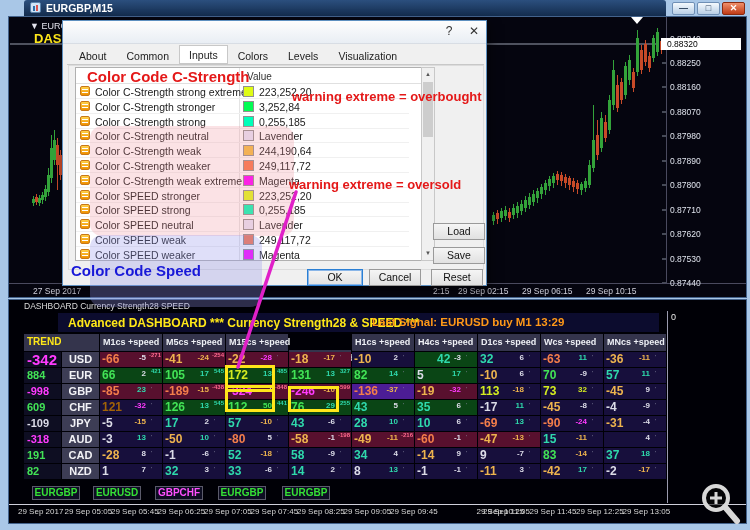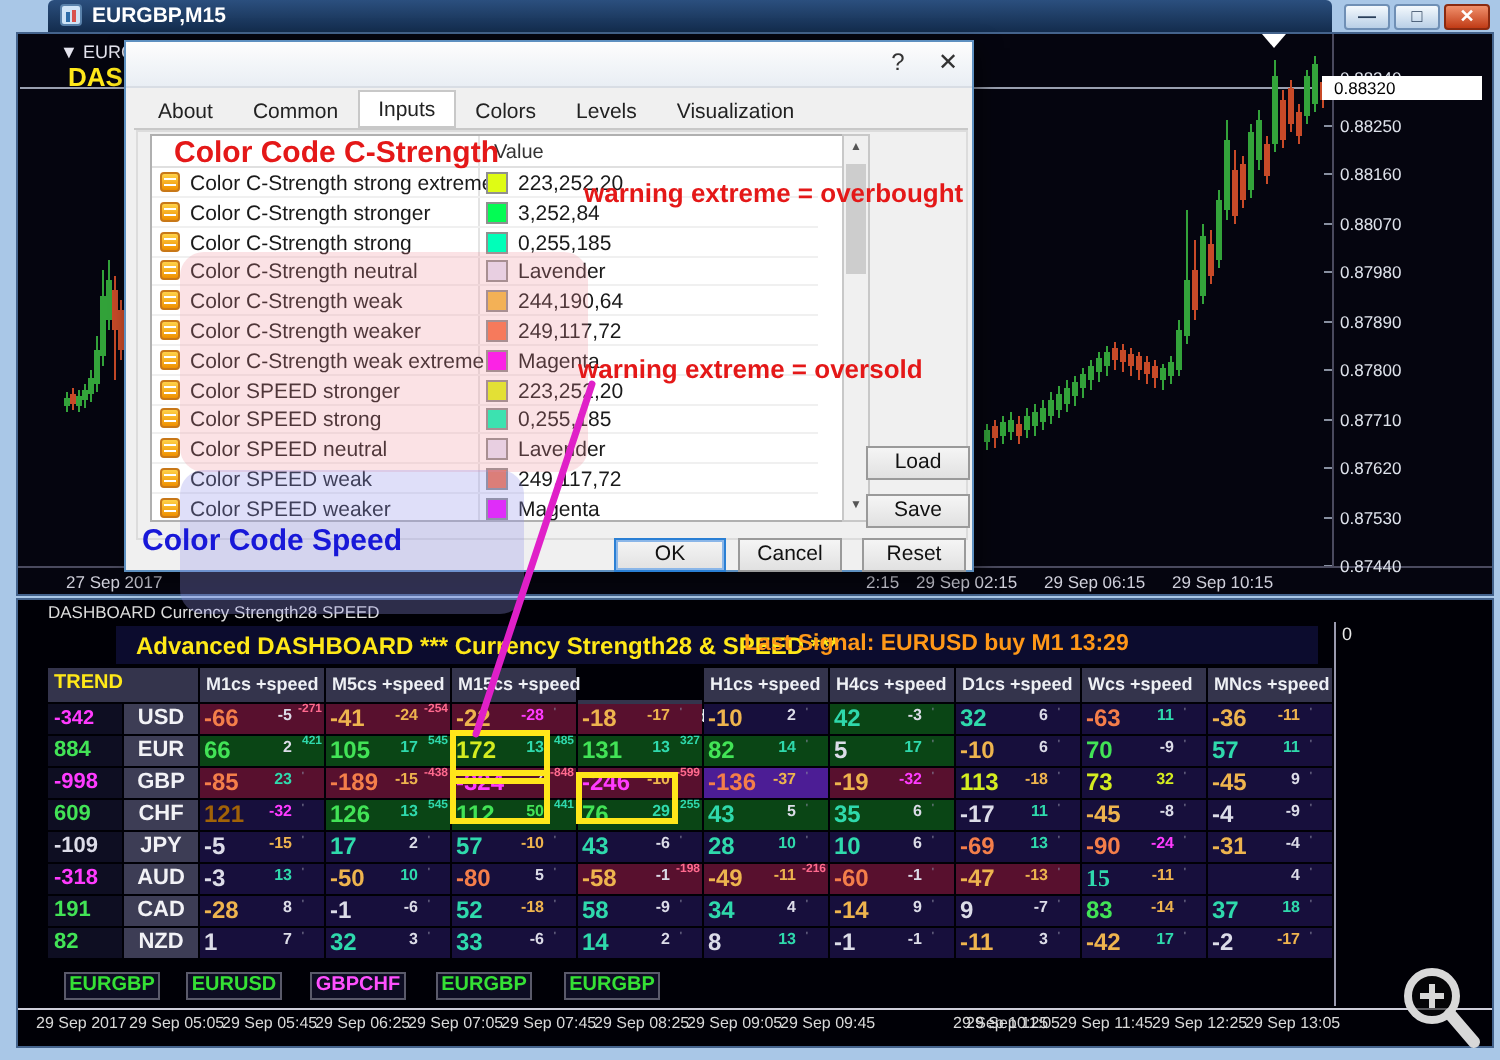--- a/index.html
+++ b/index.html
@@ -377,21 +377,21 @@
         <div class="hcell" style="left: 100px; width: 62px; top: 334px; height: 17px;">M1cs +speed</div>
         <div class="hcell" style="left: 163px; width: 62px; top: 334px; height: 17px;">M5cs +speed</div>
         <div class="hcell" style="left: 226px; width: 62px; top: 334px; height: 17px;">M15cs +speed</div>
         <div class="hcell" style="left: 289px; width: 62px; top: 350px; height: 17px;">M30cs +speed</div>
         <div class="hcell" style="left: 352px; width: 62px; top: 334px; height: 17px;">H1cs +speed</div>
         <div class="hcell" style="left: 415px; width: 62px; top: 334px; height: 17px;">H4cs +speed</div>
         <div class="hcell" style="left: 478px; width: 62px; top: 334px; height: 17px;">D1cs +speed</div>
         <div class="hcell" style="left: 541px; width: 62px; top: 334px; height: 17px;">Wcs +speed</div>
         <div class="hcell" style="left: 604px; width: 62px; top: 334px; height: 17px;">MNcs +speed</div>
         <div class="cell" style="left: 24px; top: 352px; width: 37px; height: 15px; background: rgb(14, 14, 34);">
-          <div class="cv" style="color: rgb(255, 59, 255); font-size: 10px; left: 3px;">-342</div>
+          <div class="cv" style="color: rgb(255, 59, 255); font-size: 15px; left: 3px;">-342</div>
         </div>
         <div class="cell curcell" style="left: 62px; top: 352px; width: 37px; height: 15px; background: rgb(61, 61, 85);">USD</div>
         <div class="cell" style="left: 100px; top: 352px; width: 62px; height: 15px; background: rgb(88, 16, 46);">
           <div class="cv" style="color: rgb(244, 126, 74);">-66</div>
           <div class="csp" style="color: rgb(220, 220, 232);">-5</div>
           <div class="cm" style="color: rgb(255, 106, 142);">-271</div>
         </div>
         <div class="cell" style="left: 163px; top: 352px; width: 62px; height: 15px; background: rgb(88, 16, 46);">
           <div class="cv" style="color: rgb(238, 180, 78);">-41</div>
           <div class="csp" style="color: rgb(238, 180, 78);">-24</div>
@@ -406,21 +406,21 @@
           <div class="cv" style="color: rgb(238, 180, 78);">-18</div>
           <div class="csp" style="color: rgb(238, 180, 78);">-17</div>
           <div class="ctick">'</div>
         </div>
         <div class="cell" style="left: 352px; top: 352px; width: 62px; height: 15px; background: rgb(23, 15, 60);">
           <div class="cv" style="color: rgb(238, 180, 78);">-10</div>
           <div class="csp" style="color: rgb(220, 220, 232);">2</div>
           <div class="ctick">'</div>
         </div>
         <div class="cell" style="left: 415px; top: 352px; width: 62px; height: 15px; background: rgb(10, 69, 21);">
-          <div class="cv" style="color: rgb(47, 217, 172);">42</div>
+          <div class="cv" style="color: rgb(47, 217, 172); margin-left: 20px;">42</div>
           <div class="csp" style="color: rgb(220, 220, 232);">-3</div>
           <div class="ctick">'</div>
         </div>
         <div class="cell" style="left: 478px; top: 352px; width: 62px; height: 15px; background: rgb(23, 15, 60);">
           <div class="cv" style="color: rgb(47, 217, 172);">32</div>
           <div class="csp" style="color: rgb(220, 220, 232);">6</div>
           <div class="ctick">'</div>
         </div>
         <div class="cell" style="left: 541px; top: 352px; width: 62px; height: 15px; background: rgb(23, 15, 60);">
           <div class="cv" style="color: rgb(244, 126, 74);">-63</div>
@@ -661,21 +661,21 @@
           <div class="cv" style="color: rgb(244, 126, 74);">-60</div>
           <div class="csp" style="color: rgb(220, 220, 232);">-1</div>
           <div class="ctick">'</div>
         </div>
         <div class="cell" style="left: 478px; top: 432px; width: 62px; height: 15px; background: rgb(88, 16, 46);">
           <div class="cv" style="color: rgb(238, 180, 78);">-47</div>
           <div class="csp" style="color: rgb(238, 180, 78);">-13</div>
           <div class="ctick">'</div>
         </div>
         <div class="cell" style="left: 541px; top: 432px; width: 62px; height: 15px; background: rgb(23, 15, 60);">
-          <div class="cv" style="color: rgb(47, 217, 172); font-family: Liberation Serif, serif;">15</div>
+          <div class="cv" style="color: rgb(47, 217, 172);">15</div>
           <div class="csp" style="color: rgb(238, 180, 78);">-11</div>
           <div class="ctick">'</div>
         </div>
         <div class="cell" style="left: 604px; top: 432px; width: 62px; height: 15px; background: rgb(23, 15, 60);">
           <div class="cv" style="color: #4d7c0f; margin-top: 30px;">24</div>
           <div class="csp" style="color: rgb(220, 220, 232);">4</div>
           <div class="ctick">'</div>
         </div>
         <div class="cell" style="left: 24px; top: 448px; width: 37px; height: 15px; background: rgb(14, 14, 34);">
           <div class="cv" style="color: rgb(66, 227, 86); font-size: 11px; left: 3px;">191</div>

